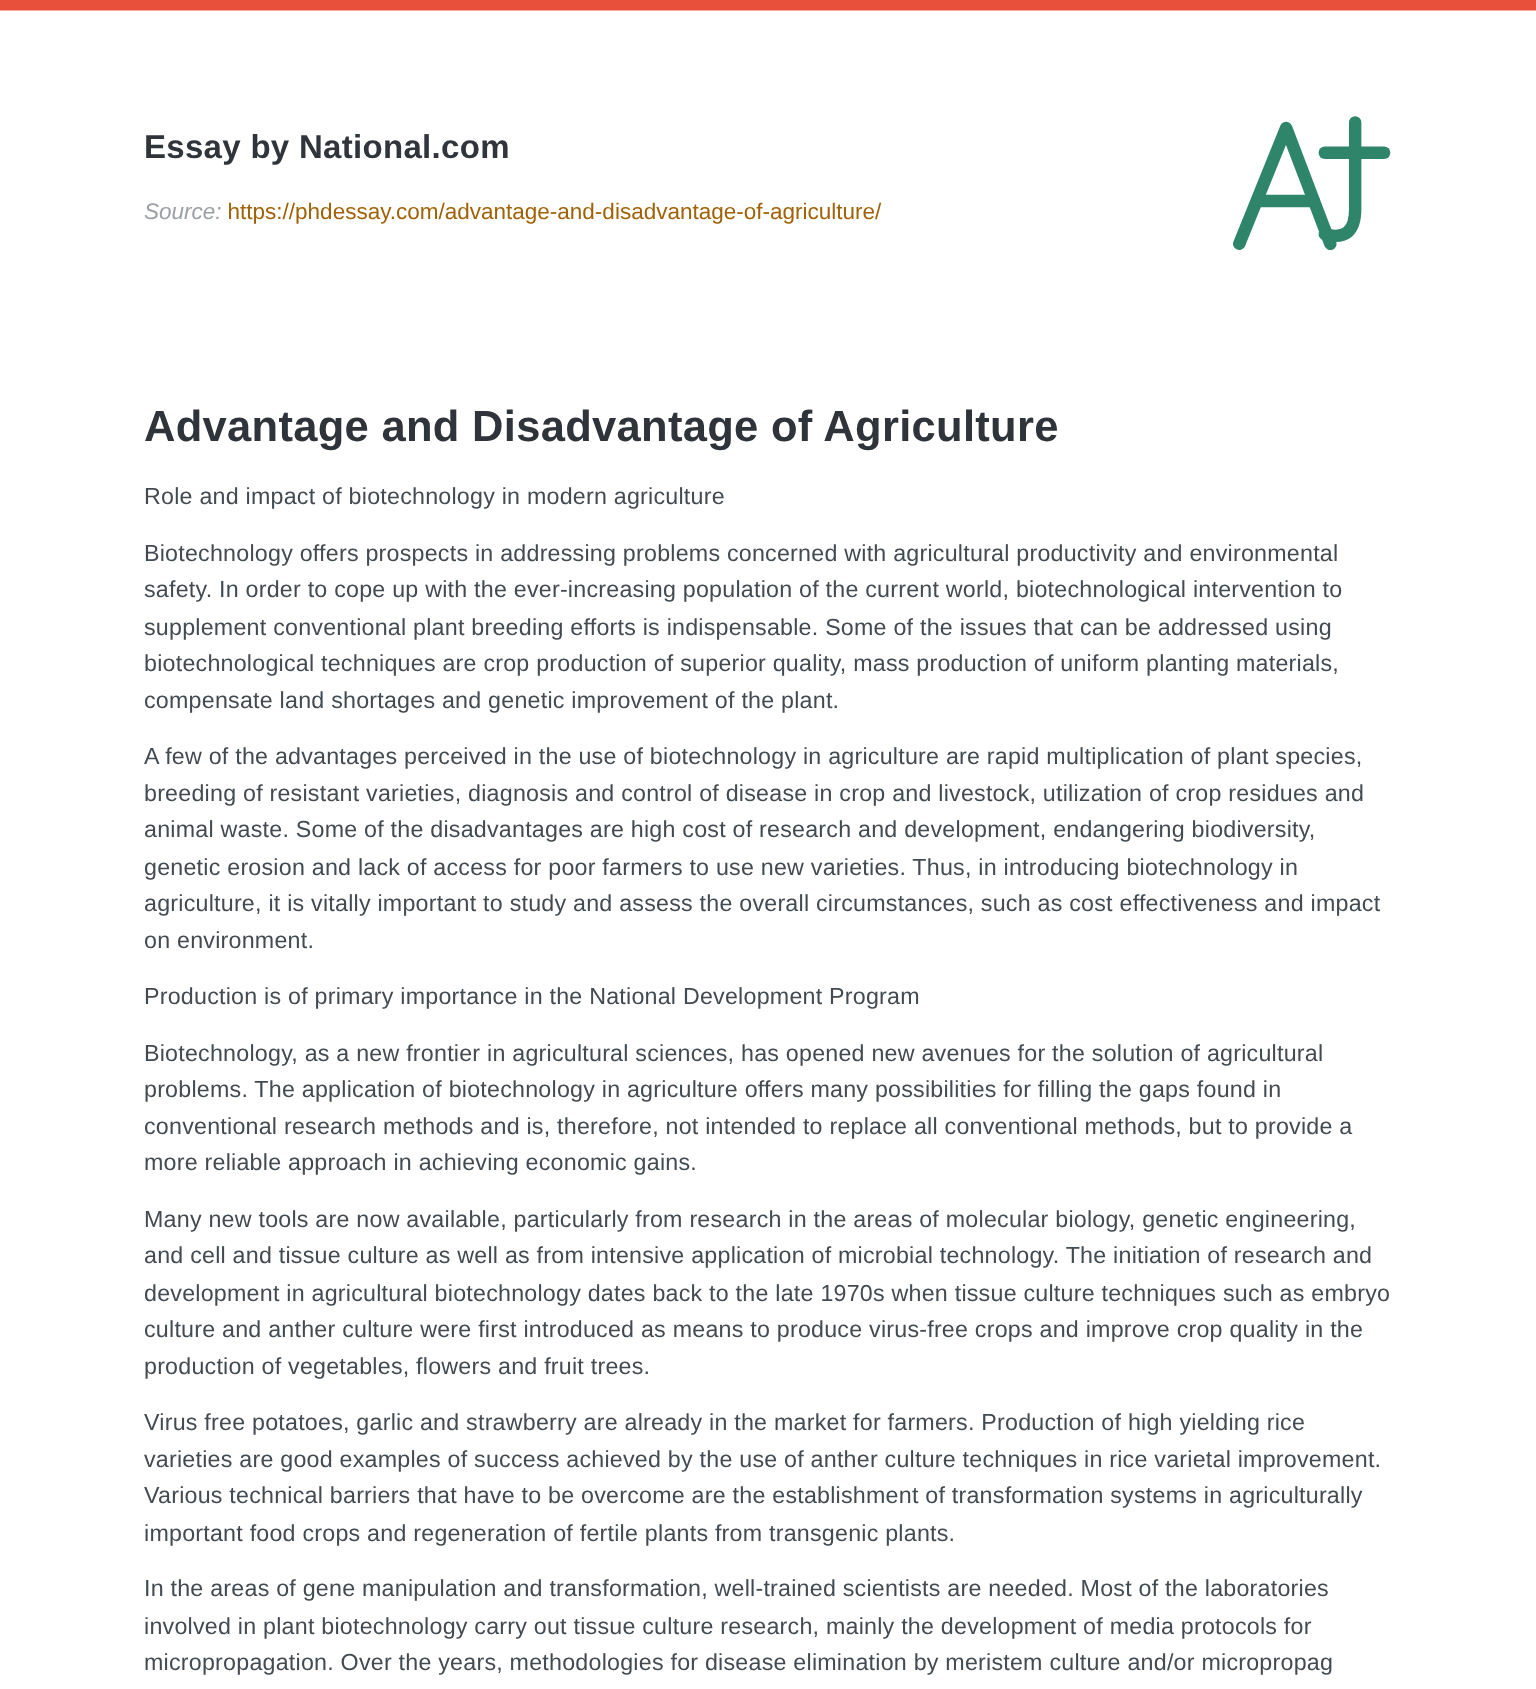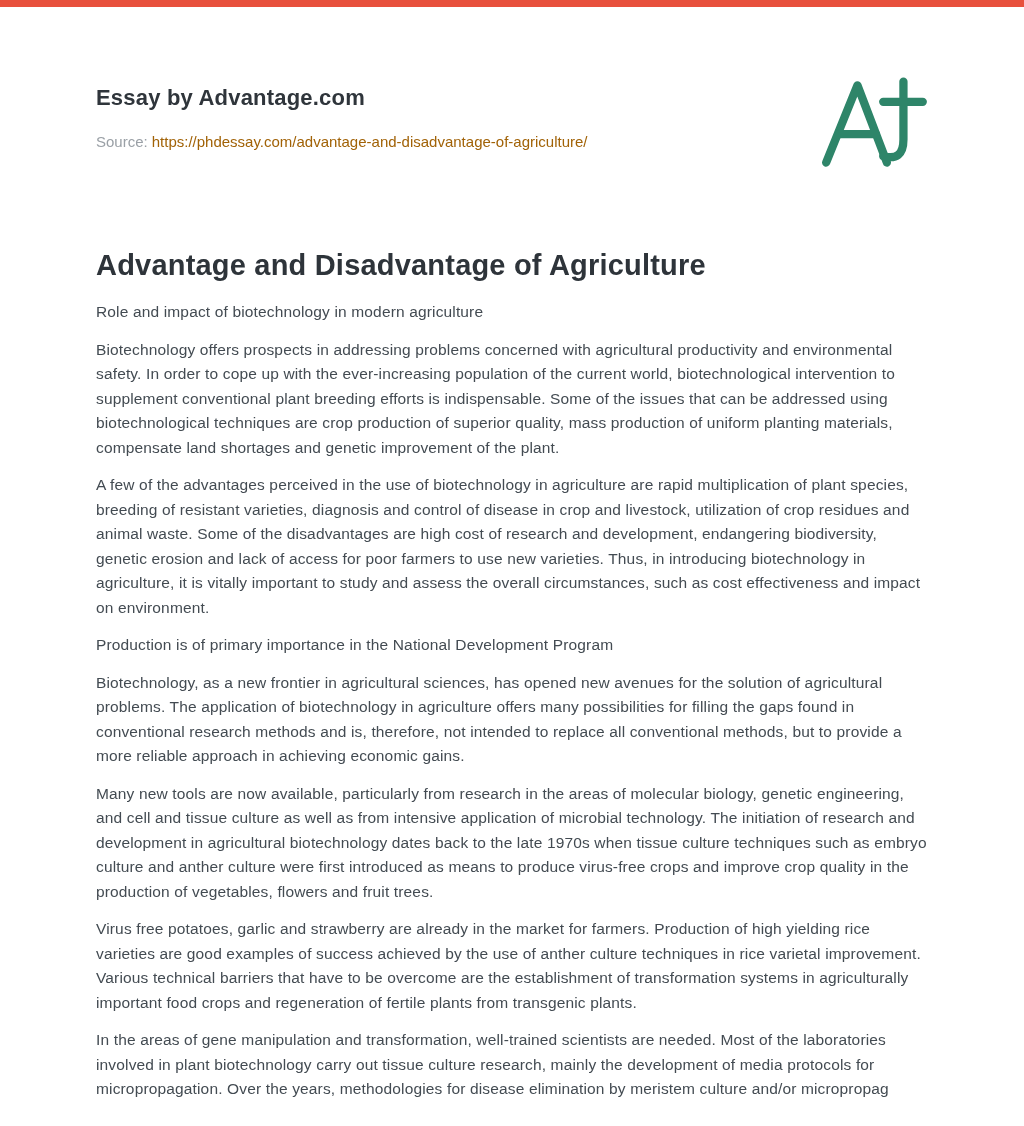--- a/index.html
+++ b/index.html
@@ -33,36 +33,37 @@
     letter-spacing: 0.2px;
     margin-top: 12px;
   }
   .source-line {
     margin-top: 22px;
     font-size: 15px;
   }
   .source-label {
     color: #9aa0a6;
     margin-right: 4px;
+    font-style: italic;
   }
   .source-url {
     color: #a16207;
     text-decoration: none;
     cursor: pointer;
     margin-top: 45px;
   }
   .logo {
     width: 112px;
     height: 92px;
     margin-top: 4px;
     flex: 0 0 auto;
   }
   .logo svg { width: 100%; height: 100%; display: block; }
   h1.title {
-    margin-top: 80px;
+    margin-top: 100px;
     font-size: 29px;
     font-weight: 600;
     color: #2e343a;
     letter-spacing: 0.2px;
   }
   .content {
     margin-top: 18px;
   }
   .content p.para {
     font-size: 15.5px;
@@ -74,21 +75,21 @@
 </style>
 </head>
 <body>
 
 <div class="topbar"></div>
 
 <div class="page">
 
   <header class="page-header">
     <div class="header-left">
-      <div class="byline">Essay by Advantage.com</div>
+      <div class="byline">Essay by National.com</div>
       <div class="source-line">
         <span class="source-label">Source:</span><a class="source-url">https://phdessay.com/advantage-and-disadvantage-of-agriculture/</a>
       </div>
     </div>
     <div class="logo">
       <svg viewBox="0 0 120 100" xmlns="http://www.w3.org/2000/svg" aria-hidden="true">
         <g stroke="#2e8569" stroke-width="9" fill="none" stroke-linecap="round" stroke-linejoin="round">
           <path d="M8 93 L42 9 L74 93"></path>
           <path d="M22 62 L62 62"></path>
           <path d="M70 27 L113 27"></path>

